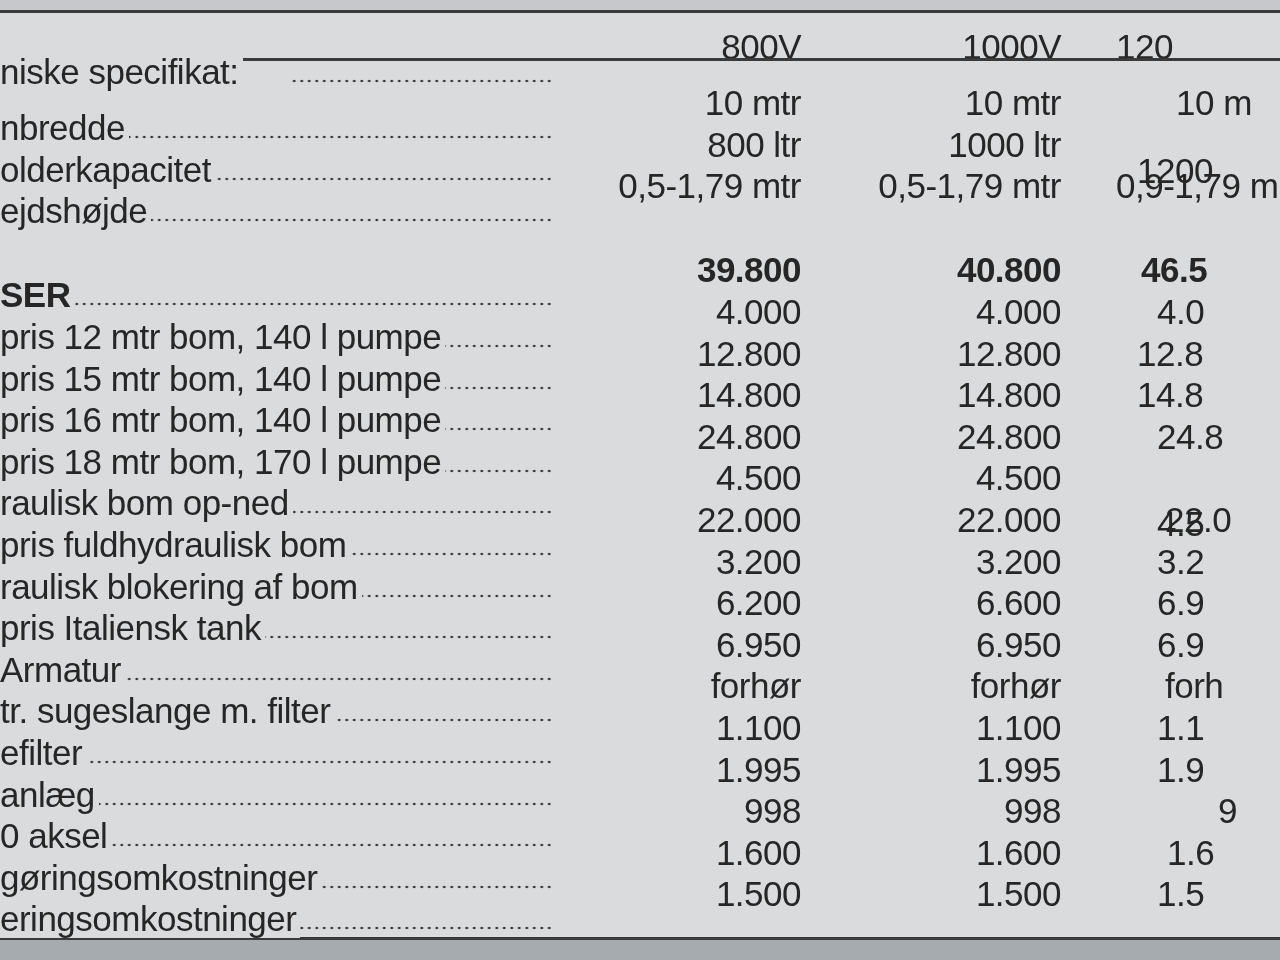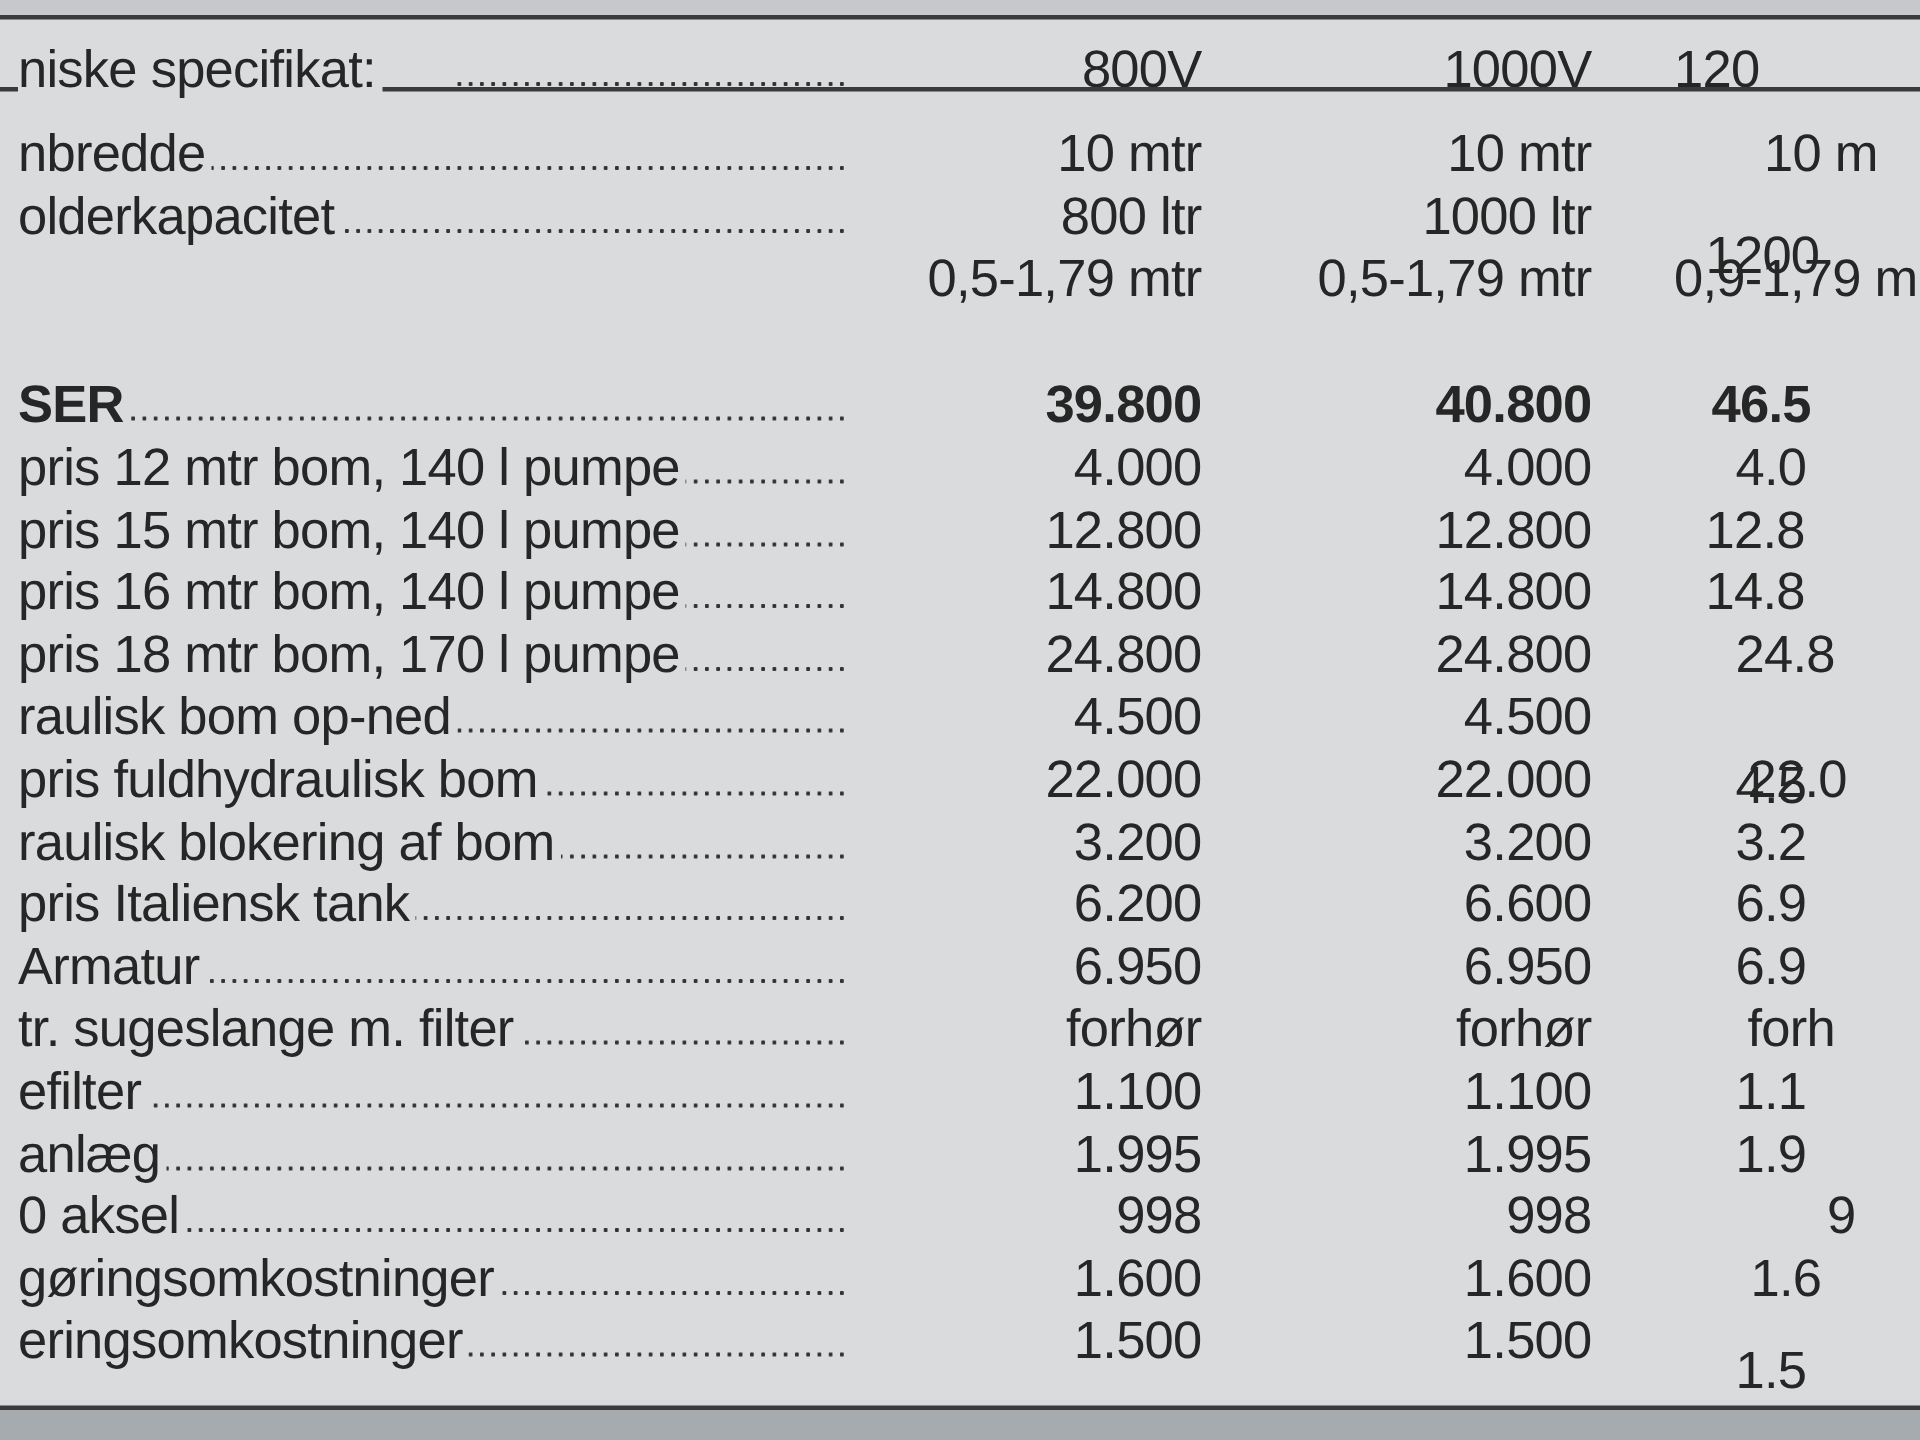--- a/index.html
+++ b/index.html
@@ -17,22 +17,23 @@
     border-top: 3px solid #3a3a3a;
     border-bottom: 3px solid #3a3a3a;
     box-sizing: border-box;
   }
   .bottom-strip { position: absolute; left: 0; top: 940px; width: 1280px; height: 20px; background: #a6abb0; }
   .row {
     position: absolute; left: 0; width: 1400px; height: 42px;
     font-size: 35px; line-height: 42px; white-space: nowrap;
   }
   .label {
-    position: absolute; left: 12px; width: 553px; overflow: hidden; white-space: nowrap;
+    position: absolute; left: 0; width: 553px; overflow: hidden; white-space: nowrap;
     letter-spacing: -0.5px;
+    margin-top: 25px;
   }
   .label .lbl-text { background: #d9dbdc; padding-right: 4px; position: relative; z-index: 1; }
   .label .dots {
     position: absolute; left: 0; right: 0; bottom: 10px; height: 4px;
     background-image: radial-gradient(circle, #333 1.3px, transparent 1.6px);
     background-size: 7.5px 4px; background-repeat: repeat-x; background-position: right bottom;
   }
   .val { position: absolute; text-align: right; letter-spacing: -0.5px; }
   .c1 { right: calc(1400px - 801px); }
   .c2 { right: calc(1400px - 1061px); }
@@ -70,20 +71,21 @@
     </div>
     <div class="row" style="top: 123.7px;">
       <div class="label"><span class="dots"></span><span class="lbl-text">olderkapacitet</span></div>
       <div class="val c1">800 ltr</div>
       <div class="val c2">1000 ltr</div>
       <div class="val c3" style="width: 400px;">
         <span class="c3v" style="position: absolute; left: 77px; margin-top: 26px;">1200</span>
       </div>
     </div>
     <div class="row" style="top: 165.4px;">
+      <div class="label"><span class="dots"></span><span class="lbl-text">ejdshøjde</span></div>
       <div class="val c1">0,5-1,79 mtr</div>
       <div class="val c2">0,5-1,79 mtr</div>
       <div class="val c3" style="width: 400px;">
         <span class="c3v" style="position: absolute; left: 56px;">0,9-1,79 m</span>
       </div>
     </div>
     <div class="row bold" style="top: 249px;">
       <div class="label"><span class="dots"></span><span class="lbl-text">SER</span></div>
       <div class="val c1">39.800</div>
       <div class="val c2">40.800</div>
@@ -201,16 +203,16 @@
       <div class="val c2">1.600</div>
       <div class="val c3" style="width: 400px;">
         <span class="c3v" style="position: absolute; left: 107px;">1.6</span>
       </div>
     </div>
     <div class="row" style="top: 873.4px;">
       <div class="label"><span class="dots"></span><span class="lbl-text">eringsomkostninger</span></div>
       <div class="val c1">1.500</div>
       <div class="val c2">1.500</div>
       <div class="val c3" style="width: 400px;">
-        <span class="c3v" style="position: absolute; left: 97px; margin-top: 20px;">1.5</span>
+        <span class="c3v" style="position: absolute; left: 97px;">1.5</span>
       </div>
     </div>
   </div>
 
 </body></html>

